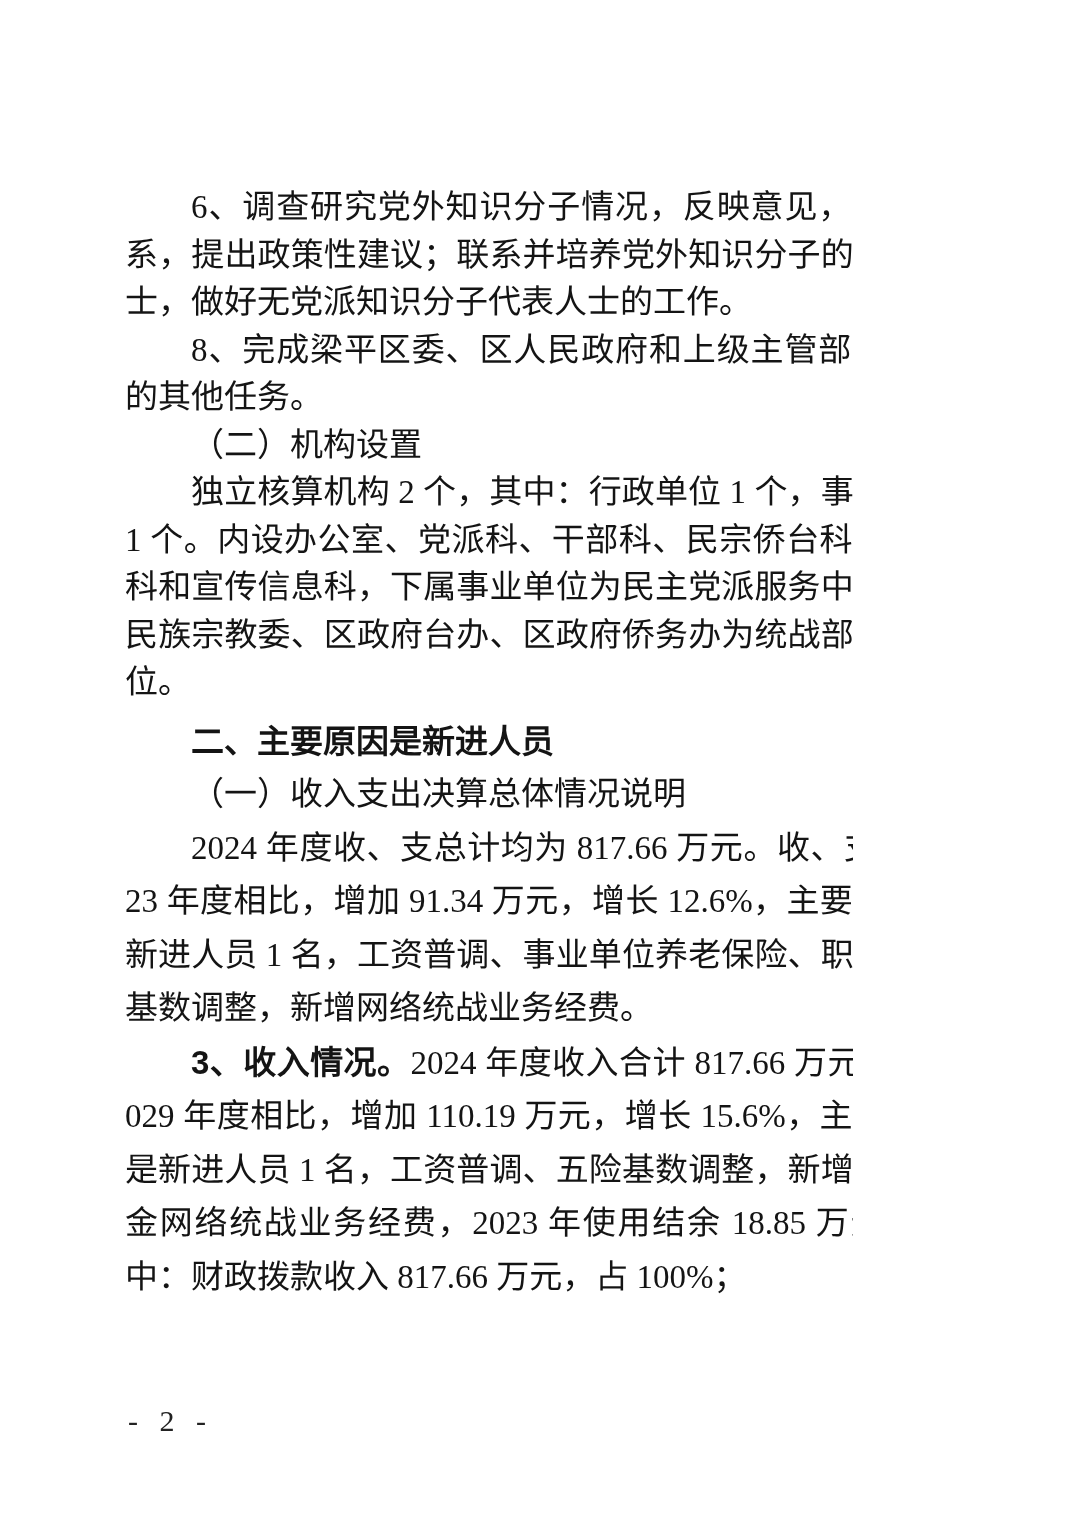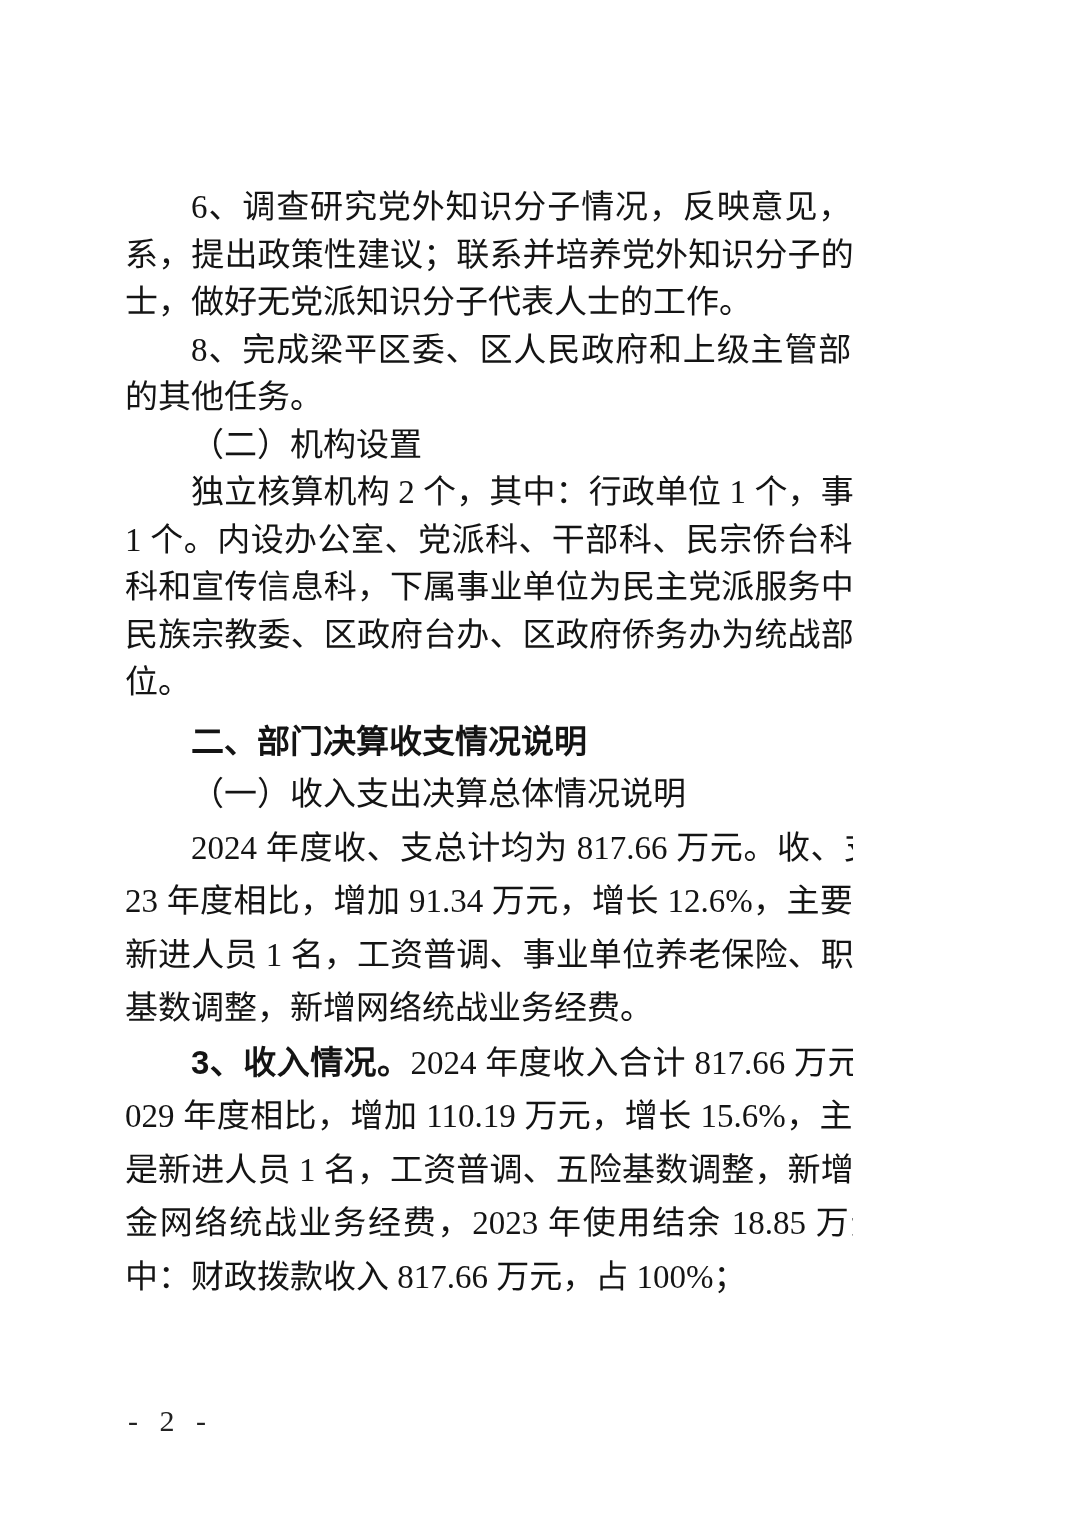--- a/index.html
+++ b/index.html
@@ -73,21 +73,21 @@
   <div class="content">
 
     <div class="block-top">
       <p>6、调查研究党外知识分子情况，反映意见，协调关系，提出政策性建议；联系并培养党外知识分子的代表人士，做好无党派知识分子代表人士的工作。</p>
       <p>8、完成梁平区委、区人民政府和上级主管部门交办的其他任务。</p>
       <p class="kai">（二）机构设置</p>
       <p>独立核算机构 2 个，其中：行政单位 1 个，事业单位 1 个。内设办公室、党派科、干部科、民宗侨台科、经济科和宣传信息科，下属事业单位为民主党派服务中心。区民族宗教委、区政府台办、区政府侨务办为统战部挂牌单位。</p>
     </div>
 
     <div class="block-sec2">
-      <p class="hei">二、部门决算收支情况说明</p>
+      <p class="hei">二、主要原因是新进人员</p>
       <p class="kai">（一）收入支出决算总体情况说明</p>
       <p>2024 年度收、支总计均为 817.66 万元。收、支与 2023 年度相比，增加 91.34 万元，增长 12.6%，主要原因是新进人员 1 名，工资普调、事业单位养老保险、职业年金基数调整，新增网络统战业务经费。</p>
       <p><span class="lead-bold">3、收入情况。</span><span>2024 年度收入合计 817.66 万元，与 2029 年度相比，增加 110.19 万元，增长 15.6%，主要原因是新进人员 1 名，工资普调、五险基数调整，新增项目资金网络统战业务经费，2023 年使用结余 18.85 万元。其中：财政拨款收入 817.66 万元，占 100%；</span></p>
     </div>
 
   </div>
 
   <div class="footer-page-number">- 2 -</div>
 </div>
 

